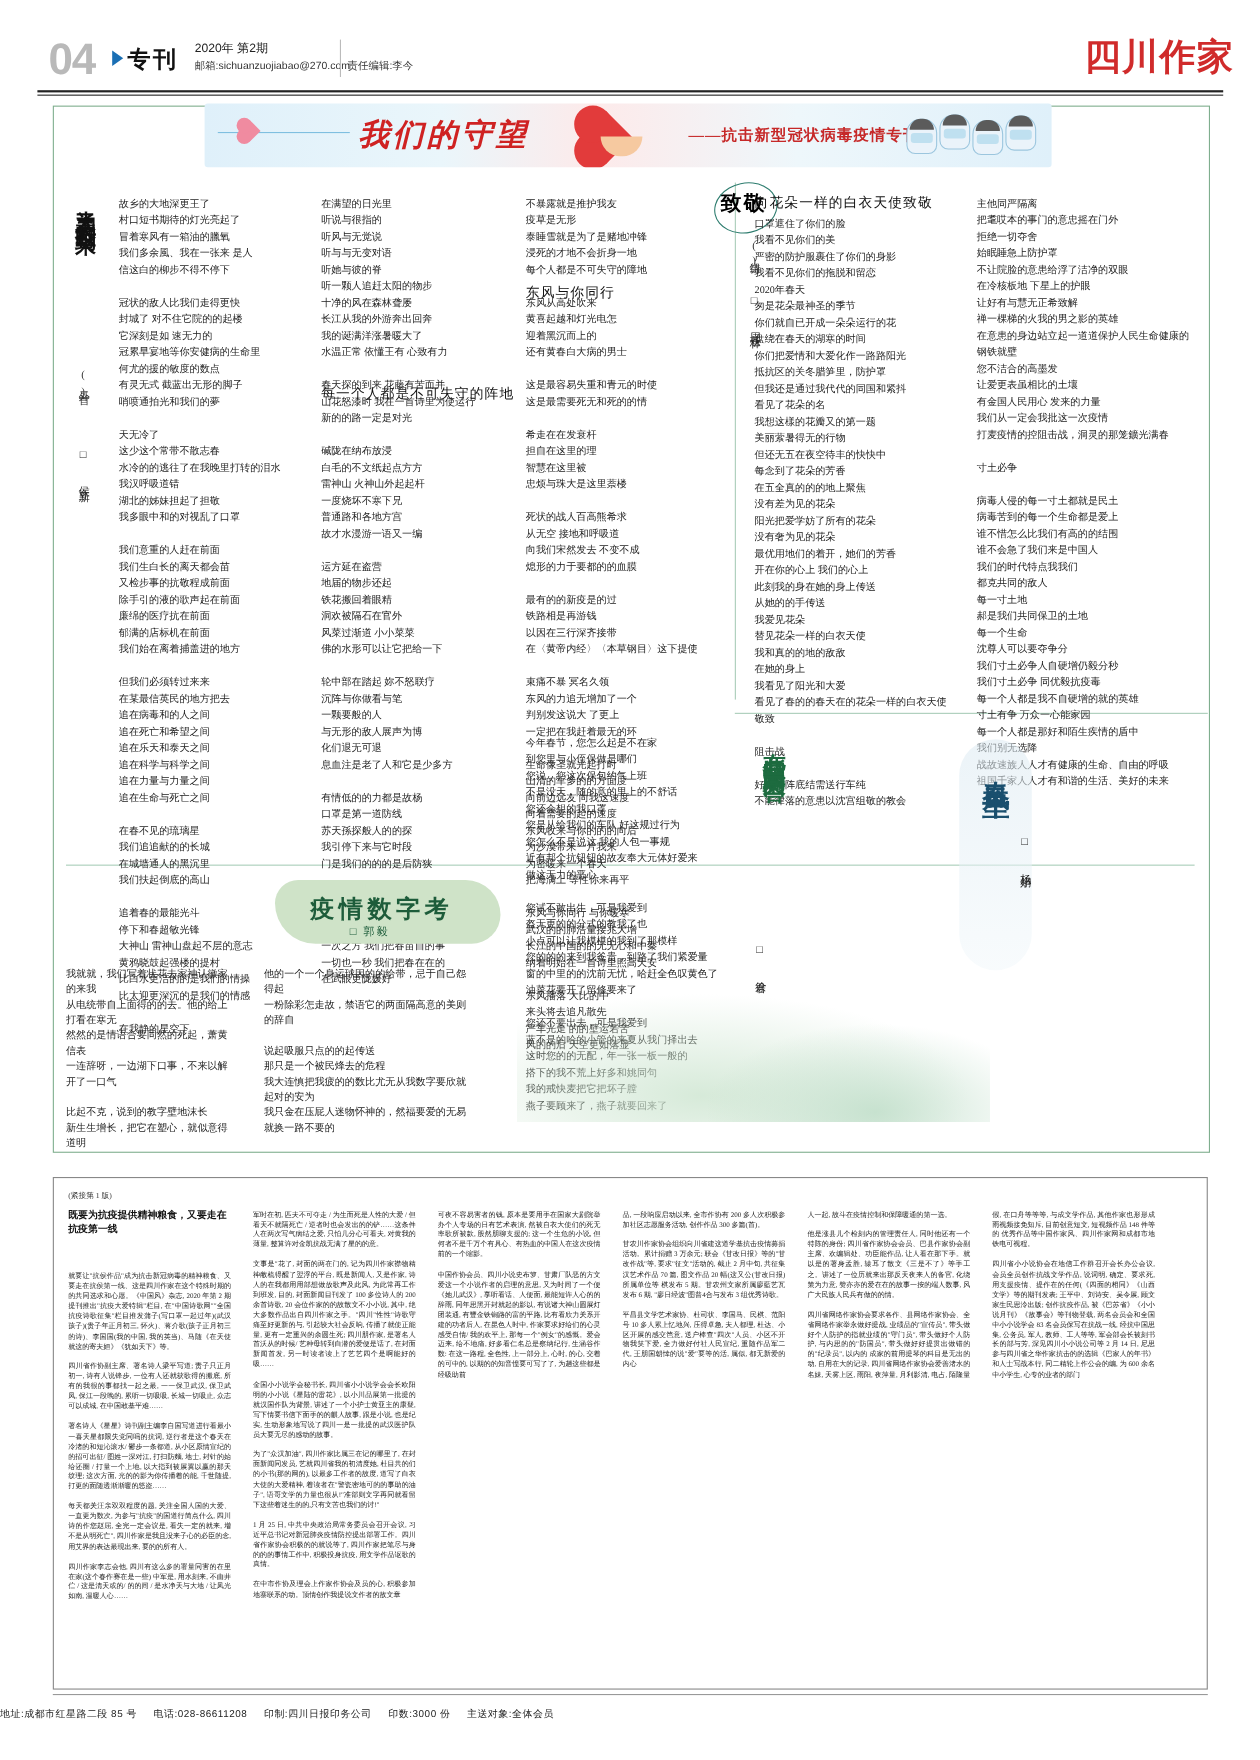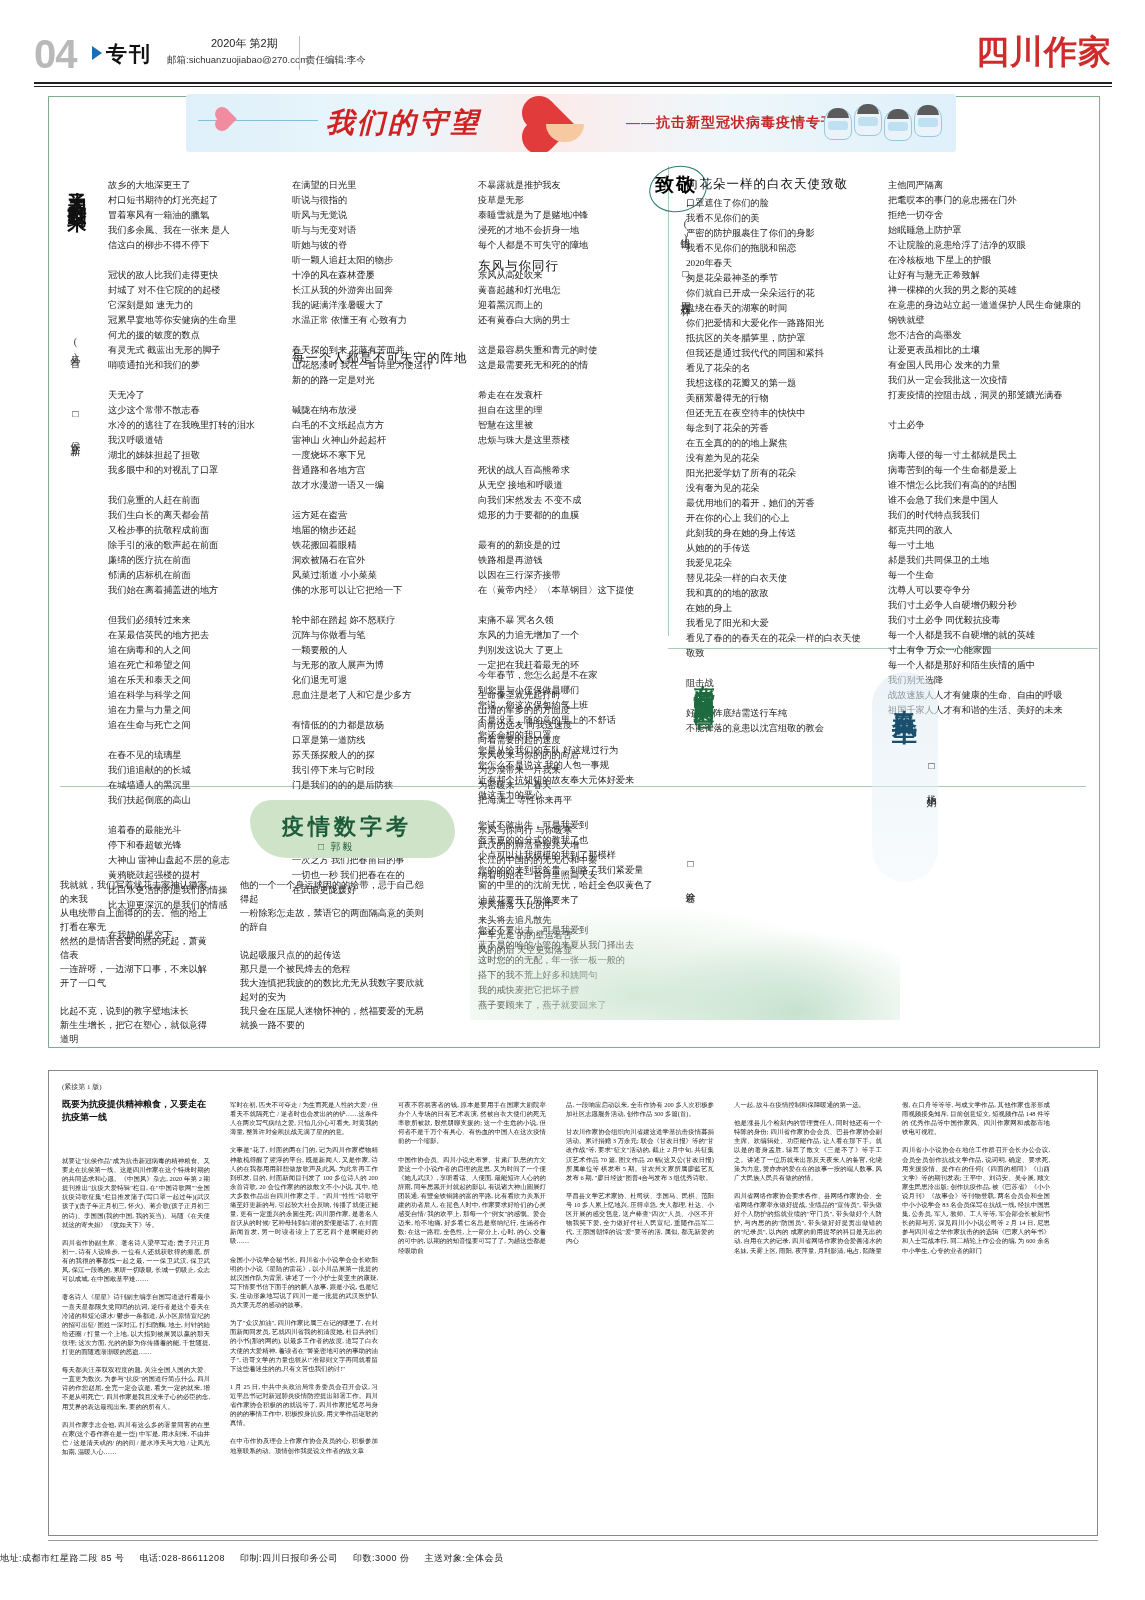--- a/index.html
+++ b/index.html
@@ -1,24 +1,24 @@
 <!DOCTYPE html>
 <html><head>
 <meta charset="utf-8">
 <style>
   html,body{margin:0;padding:0;background:#ffffff;}
   body{width:1145px;height:1600px;font-family:"Liberation Serif","DejaVu Serif",serif;color:#1a1a1a;position:relative;overflow:hidden;}
   .page{position:relative;width:1145px;height:1600px;box-sizing:border-box;}
 
   
-  .masthead{position:absolute;left:34px;top:36px;width:1078px;height:44px;}
+  .masthead{position:absolute;left:44px;top:36px;width:1078px;height:44px;}
   .pgnum{position:absolute;left:0;top:-4px;font-size:40px;color:#b9b9b9;font-family:"Liberation Sans",sans-serif;font-weight:bold;letter-spacing:-1px;}
   .pgtri{position:absolute;left:58px;top:10px;width:0;height:0;border-left:10px solid #1a6fb4;border-top:7px solid transparent;border-bottom:7px solid transparent;}
   .secname{position:absolute;left:72px;top:4px;font-size:21px;font-weight:bold;letter-spacing:2px;color:#111;}
-  .issue{position:absolute;left:133px;top:0px;font-size:11px;color:#222;font-family:"Liberation Sans",sans-serif;margin-left:44px;}
+  .issue{position:absolute;left:133px;top:0px;font-size:11px;color:#222;font-family:"Liberation Sans",sans-serif;}
   .mail{position:absolute;left:133px;top:18px;font-size:9.5px;color:#333;font-family:"Liberation Sans",sans-serif;}
   .editor{position:absolute;left:272px;top:18px;font-size:9.5px;color:#333;font-family:"Liberation Sans",sans-serif;}
   .vline{position:absolute;top:0px;width:1px;height:34px;background:#bbb;}
   .brand{position:absolute;right:0;top:-6px;font-size:33px;font-weight:bold;color:#d02b2b;letter-spacing:1px;font-family:"Liberation Serif",serif;}
   .mast-rule{position:absolute;left:34px;top:82px;width:1078px;height:2px;background:#222;}
   .mast-rule2{position:absolute;left:34px;top:86px;width:1078px;height:1px;background:#222;}
 
   
   .frame{position:absolute;left:48px;top:96px;width:1050px;height:950px;border:1px solid #7fae8e;}
 

